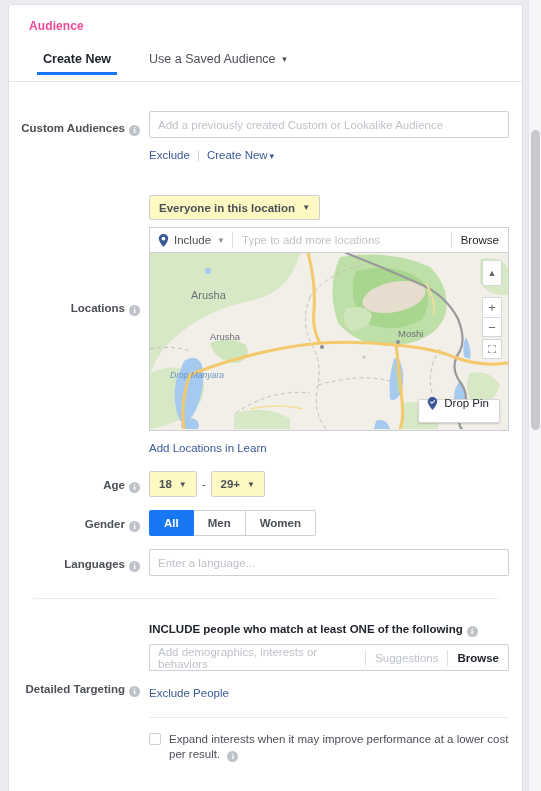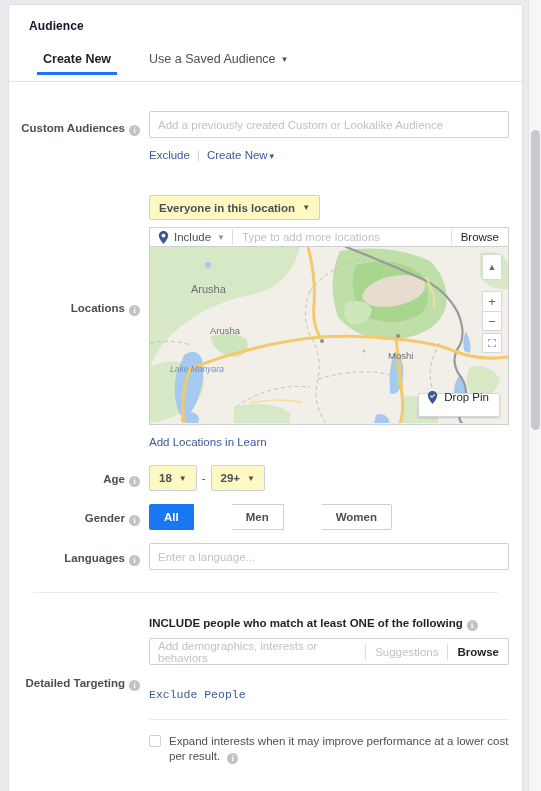--- a/index.html
+++ b/index.html
@@ -30,21 +30,21 @@
     width: 515px;
     min-height: 800px;
     background: #ffffff;
     border: 1px solid #dddfe2;
     border-radius: 3px;
   }
 
   
   .card-header { padding: 14px 0 0 20px; }
   .card-title {
-    font-size: 12px; font-weight: bold; color: #0f172a;
+    font-size: 12px; font-weight: bold; color: #ec4899;
     letter-spacing: .1px; margin: 0 0 3px 0;
   }
   .card-sub { font-size: 11.5px; color: #90949c; }
   .card-sub a { color: #3b5998; text-decoration: none; }
 
   .tabs {
     margin-top: 19px;
     border-bottom: 1px solid #e5e5e5;
     padding-left: 28px;
     height: 30px;
@@ -126,21 +126,21 @@
     font-size: 11.5px;
     font-weight: bold;
     color: #4b4f56;
     cursor: pointer;
     white-space: nowrap;
   }
   .btn-dd .caret { margin-left: 7px; font-size: 8px; }
 
   
   .loc-search {
-    width: 360px; height: 20px;
+    width: 360px; height: 26px;
     border: 1px solid #ccd0d5;
     border-top: 1px solid #ccd0d5;
     background: #fff;
     display: flex; align-items: center;
     font-size: 11.5px;
     margin-top: 7px;
   }
   .loc-inc {
     display: flex; align-items: center;
     padding: 0 7px 0 8px; color: #4b4f56;
@@ -202,21 +202,21 @@
   }
   .drop-pin .pin-svg { margin-right: 6px; }
 
   .bulk { margin-top: 7px; }
 
   
   .age-wrap { display:flex; align-items:center; }
   .age-dash { margin: 0 5px; color:#4b4f56; font-size: 11.5px; }
   .btn-dd.age { min-width: 46px; justify-content: space-between; height: 26px; text-align: center;}
 
-  .seg { display: inline-flex; gap: 38px; }
+  .seg { display: inline-flex; }
   .seg .s {
     height: 26px; padding: 0 14px;
     display: flex; align-items: center;
     font-size: 11.5px; font-weight: bold; color: #4b4f56;
     background: #fff; border: 1px solid #ccd0d5;
     border-left: none; cursor: pointer;
   }
   .seg .s:first-child { border-left: 1px solid #ccd0d5; border-radius: 2px 0 0 2px; }
   .seg .s:last-child  { border-radius: 0 2px 2px 0; }
   .seg .s.on { background: #1877f2; border-color: #1877f2; color: #fff; }
@@ -358,22 +358,22 @@
 
           <path d="M244 112 Q250 128 248 140" stroke="#bddc9c" stroke-width="1.6" fill="none"></path>
 
           <circle cx="172" cy="94" r="2" fill="#8a8f96"></circle>
           <circle cx="248" cy="89" r="2" fill="#8a8f96"></circle>
           <circle cx="214" cy="104" r="1.6" fill="#c0c4c8"></circle>
         </svg>
 
         <div class="map-label big" style="left:41px; top:36px;">Arusha</div>
         <div class="map-label city" style="left:60px; top:78px;">Arusha</div>
-        <div class="map-label city" style="left:238px; top:75px;margin-top:28px;">Moshi</div>
-        <div class="map-label water" style="left:20px; top:118px; width:44px;">Lake Manyara</div>
+        <div class="map-label city" style="left:248px; top:75px;">Moshi</div>
+        <div class="map-label water" style="left:20px; top:118px; width:44px;">Drop Manyara</div>
         <div class="map-label city" style="left:283px; top:146px; color:#8d9298;">Kilimanjaro</div>
 
         <div class="map-ctrls">
           <div class="ctrl compass">▲</div>
           <div class="ctrl plus">+</div>
           <div class="ctrl minus">−</div>
           <div class="ctrl full">⛶</div>
         </div>
 
         <div class="drop-pin">
@@ -442,21 +442,21 @@
       <div class="dt-head">
         <span>INCLUDE people who match at least ONE of the following</span><span class="info">i</span>
       </div>
       <div class="dt-input">
         <span class="dt-ph">Add demographics, interests or behaviors</span>
         <div class="vline"></div>
         <span class="dt-sug">Suggestions</span>
         <div class="vline"></div>
         <span class="dt-browse">Browse</span>
       </div>
-      <div style="margin-top:20px;font-family:Liberation Mono, monospace;">
+      <div style="margin-top:12px;">
         <a class="link">Exclude People</a>
       </div>
       <div class="dt-divider"></div>
       <div class="cbrow">
         <div class="cbox"></div>
         <div class="cbtext">
           <span>Expand interests when it may improve performance at a lower cost per result.</span>
           <span class="info">i</span>
         </div>
       </div>

